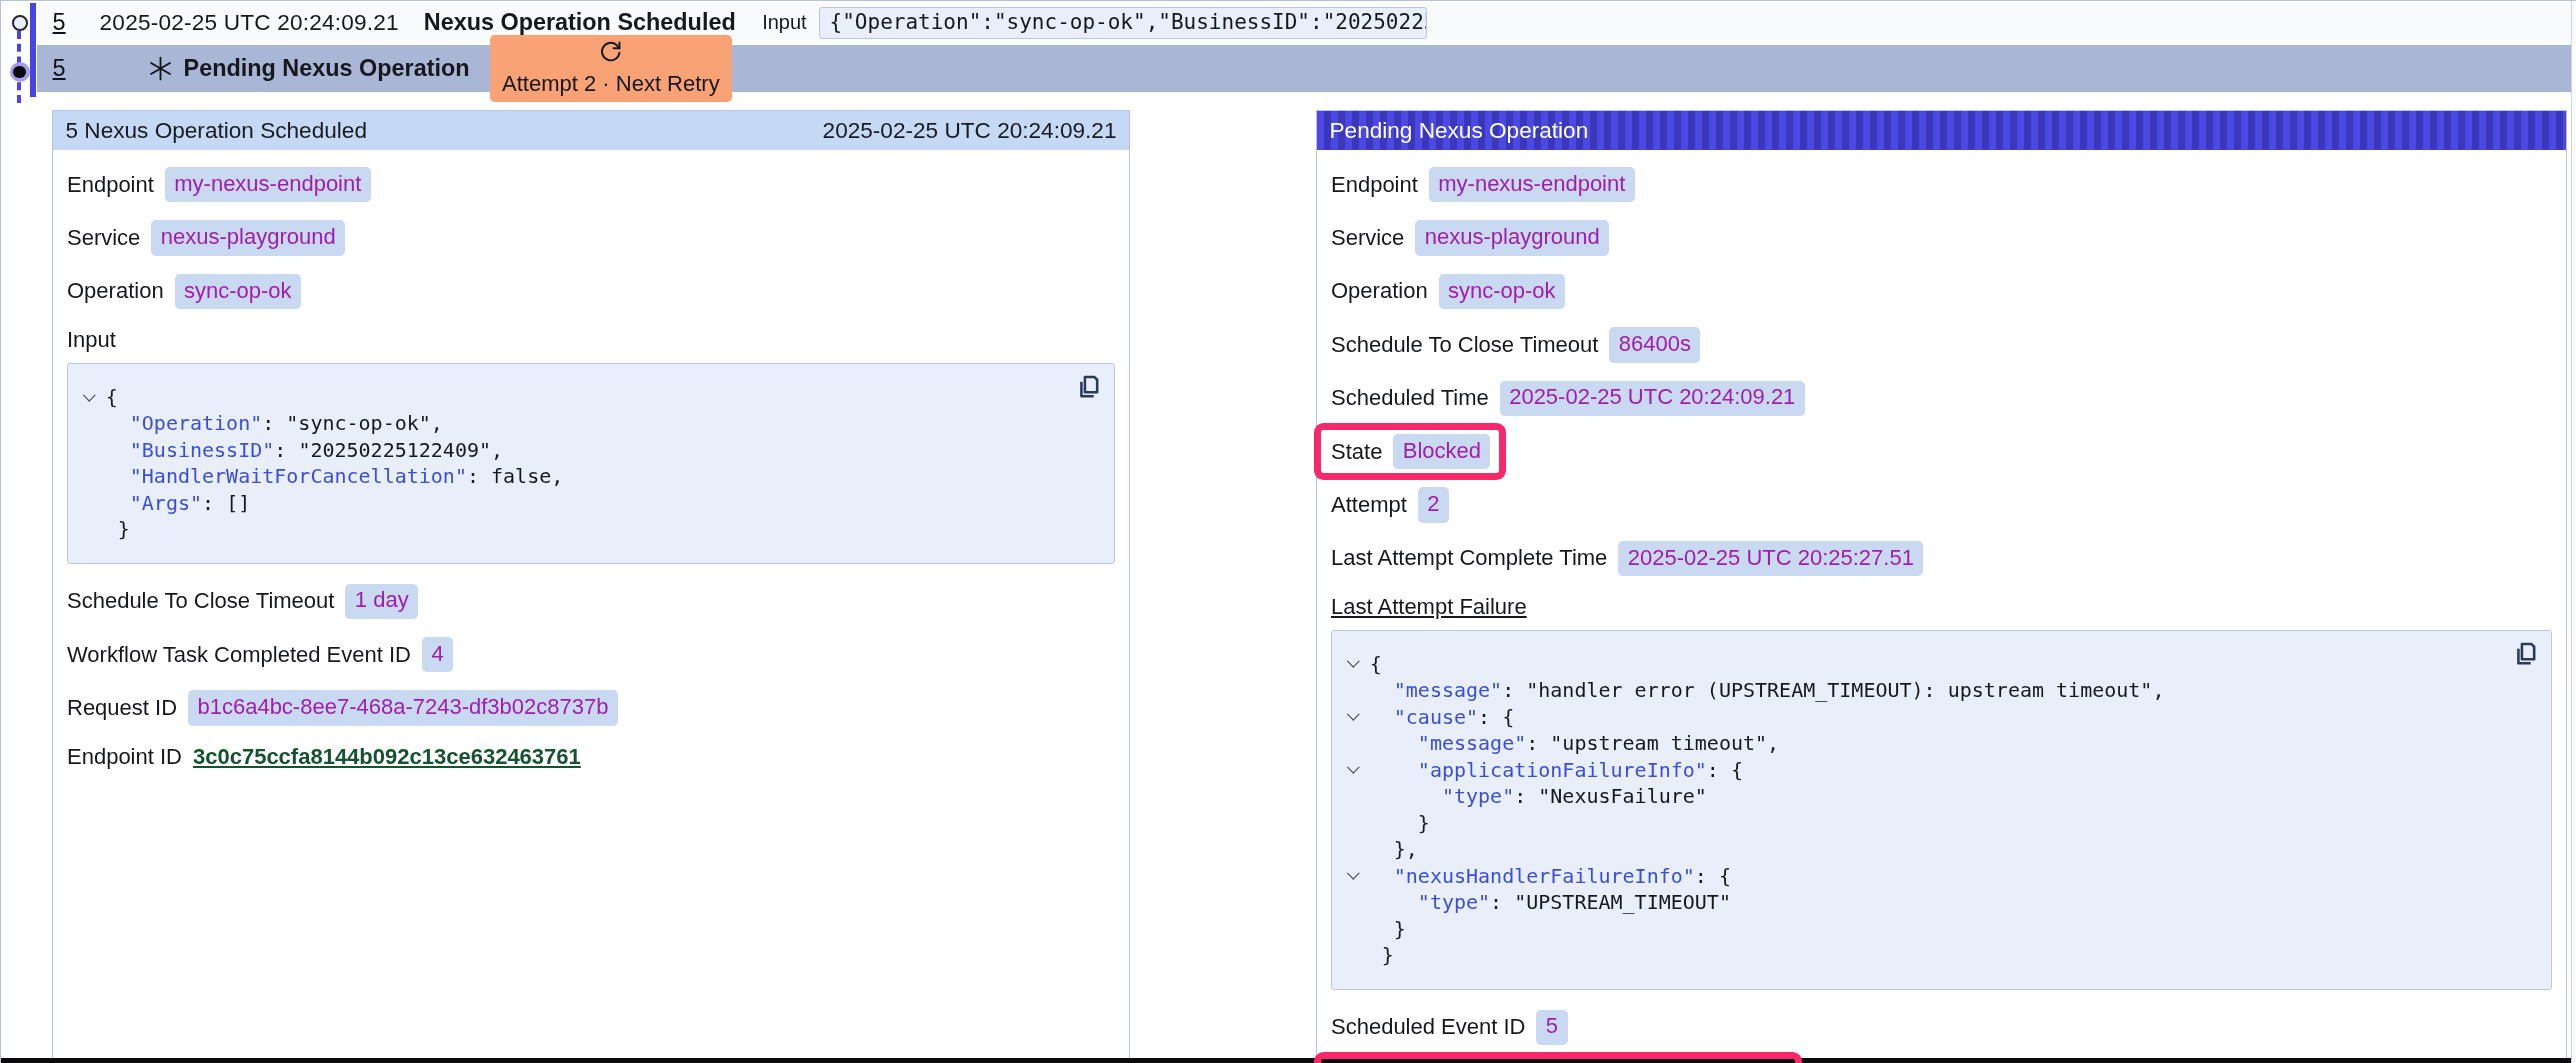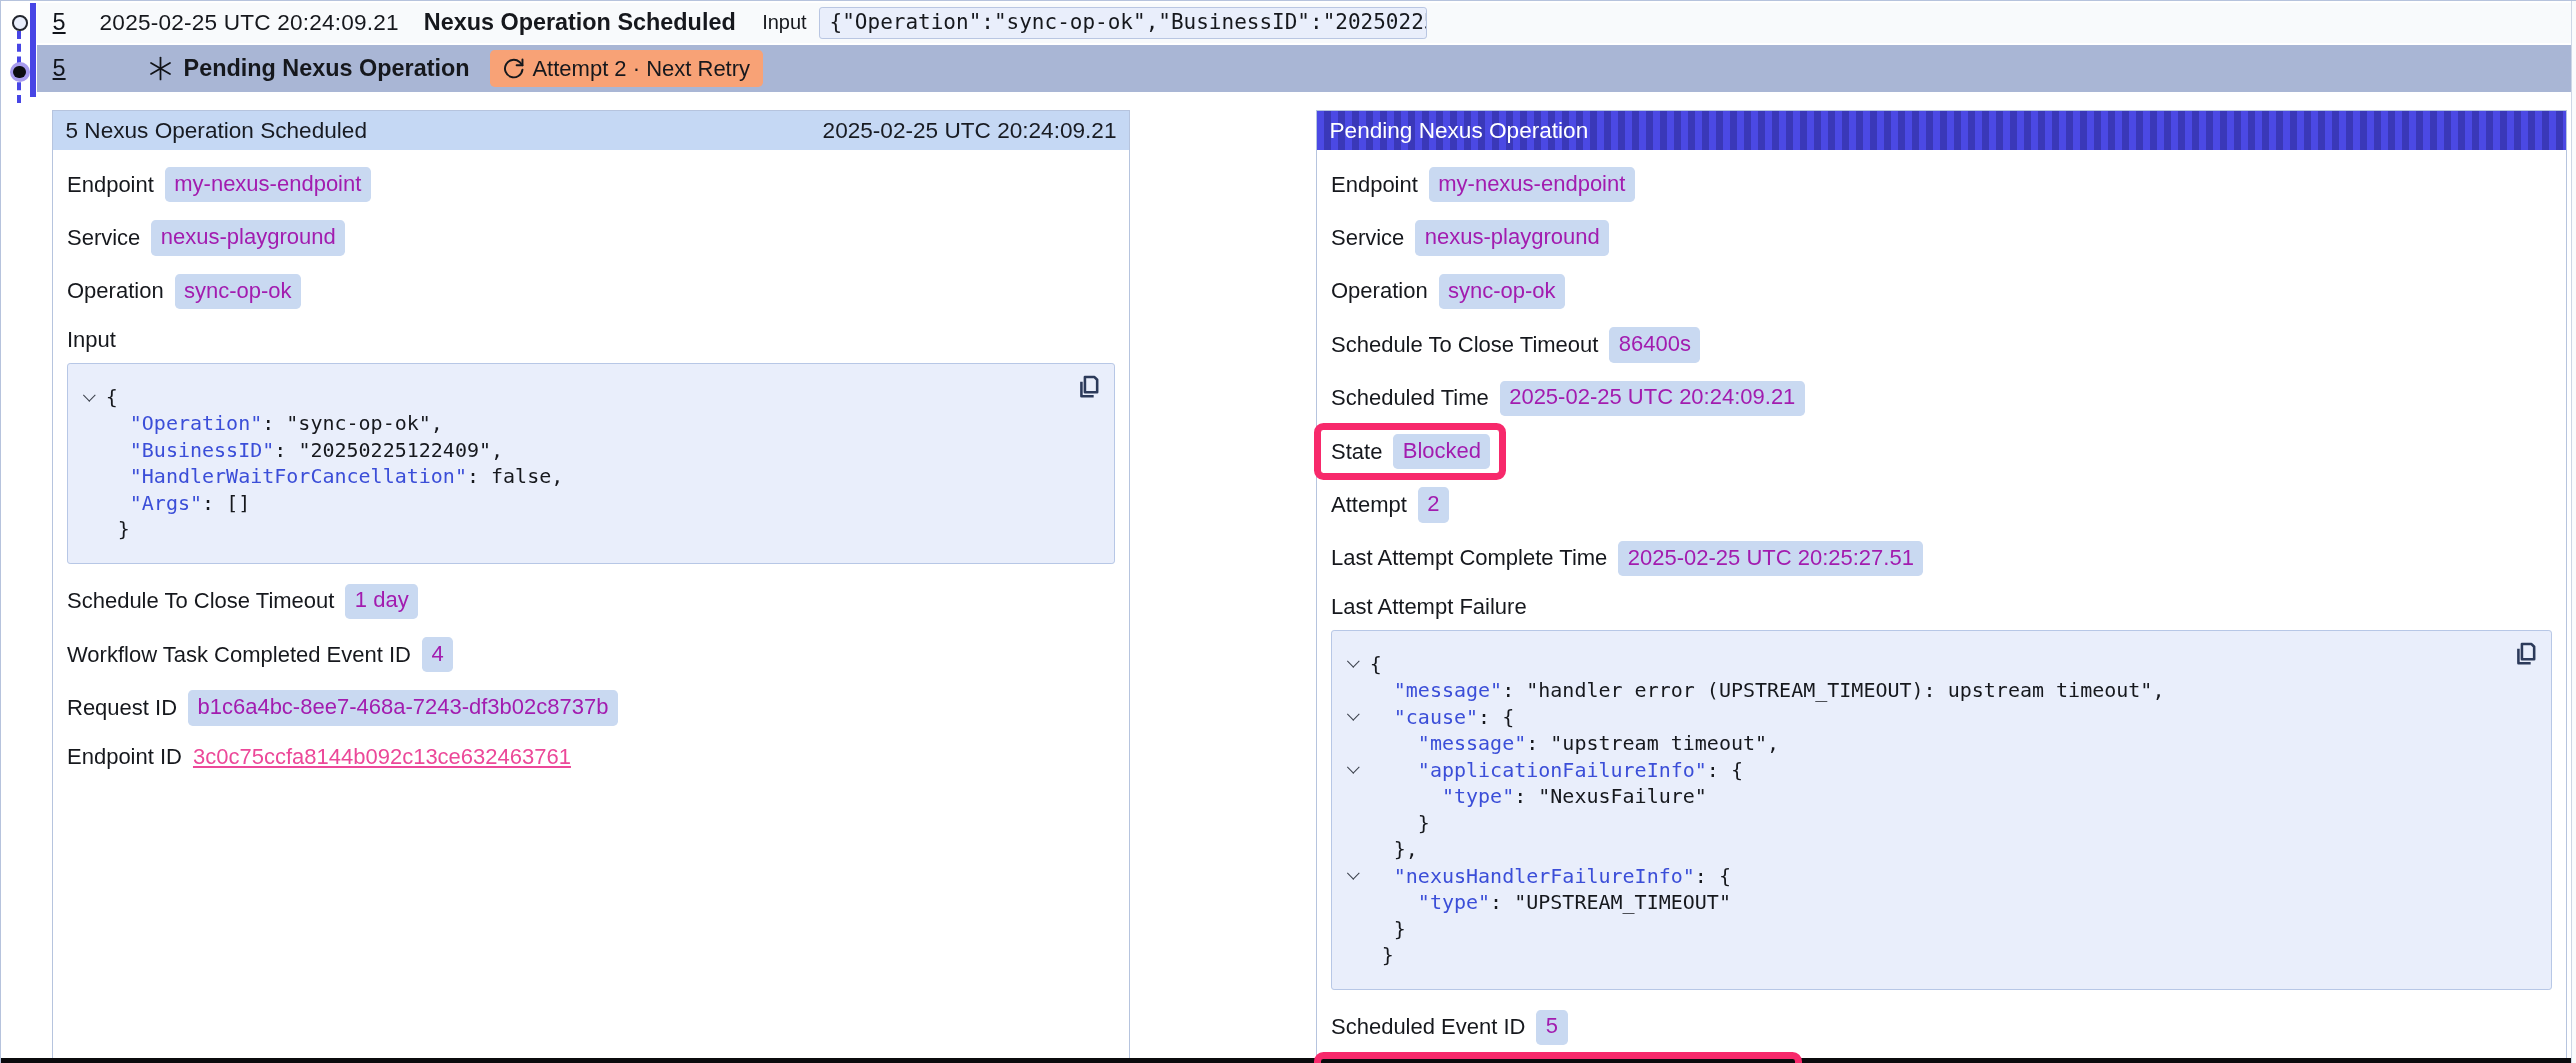--- a/index.html
+++ b/index.html
@@ -24,36 +24,36 @@
   .eid-link { font-size:23.4px; color:#10131a; text-decoration:underline; margin-left:15.6px; }
   .row-time { font-size:22.6px; margin-left:34px; letter-spacing:0.2px; }
   .row-title { font-size:23.4px; font-weight:700; margin-left:25px; }
   .input-mini-label { font-size:20px; margin-left:26.5px; }
   .preview-chip { margin-left:12.5px; background:#e9eefb; border:1.6px solid #b9c6e2; border-radius:3.1px;
     padding:2.3px 9.4px 3.9px; font-family:"DejaVu Sans Mono", monospace; font-size:21px; color:#16181d;
     max-width:608px; overflow:hidden; white-space:nowrap; }
   #row2 .row-title { margin-left:11px; }
   .asterisk-wrap { margin-left:82px; display:flex; align-items:center; }
   .retry-badge { margin-left:20px; background:#f8a276; border-radius:4.7px; padding:5.5px 12.5px;
-    display:flex; align-items:center; gap:7px; font-size:22px; color:#16181d; }
+    display:flex; align-items:center; gap:7px; font-size:22px; color:#16181d;flex-direction:column; }
   
   .panel { position:absolute; top:109px; border:1.6px solid #b6c4de; background:#fff; }
   #left-panel  { left:51px;  width:1078px; height:950px; border-bottom:none; }
   #right-panel { left:1315px; width:1251px; height:950px; border-bottom:none; }
   .panel-header { height:39px; display:flex; align-items:center; justify-content:space-between;
     padding:0 12.5px; font-size:22.6px; }
   #left-panel .panel-header { background:#c5d8f4; color:#181b22; }
   #right-panel .panel-header {
     background:repeating-linear-gradient(90deg,#4b49e4 0 7px,#3a38b8 7px 14px);
     color:#ffffff; }
   .panel-body { padding:17px 14px 0 14px; }
   .field { margin-bottom:18px; display:flex; align-items:center; font-size:22px; }
   .flabel { margin-right:11px; }
   .chip { background:#c9d9f1; border-radius:4.7px; padding:3.9px 9.4px 5.5px; color:#a21caf; }
-  .link-val { color:#ec4899; text-decoration:underline; }
+  .link-val { color:#14532d; text-decoration:underline;font-weight:bold; }
   .section-label { font-size:22px; margin:22px 0 9.4px; }
   
   .code-block { position:relative; background:#e9eefb; border:1.6px solid #b7c7e6; border-radius:3.1px;
     margin:0 0 20px 0; padding:20px 15.6px 20px 4.7px;
     font-family:"DejaVu Sans Mono", monospace; font-size:20px; color:#16181d; }
   .code-line { display:flex; line-height:26.5px; }
   .gutter { width:33px; flex:none; display:flex; align-items:center; justify-content:center; }
   .chev { width:8.6px; height:8.6px; border-right:1.9px solid #3a3f4a; border-bottom:1.9px solid #3a3f4a;
     transform:rotate(45deg) translate(-1.6px,-1.6px); display:inline-block; }
   .code-text { white-space:pre; }
@@ -221,21 +221,21 @@
 
       <div class="field" style="margin-top:18px;align-items:center;">
         <span class="flabel">Attempt</span>
         <span class="chip">2</span>
       </div>
       <div class="field">
         <span class="flabel">Last Attempt Complete Time</span>
         <span class="chip">2025-02-25 UTC 20:25:27.51</span>
       </div>
 
-      <div class="section-label" style="margin-top:3.1px;">Last Attempt Failure</div>
+      <div class="section-label" style="margin-top:3.1px;text-decoration:underline;">Last Attempt Failure</div>
       <div class="code-block" style="min-height:349px;">
         <button class="copy-btn">
           <svg width="28" height="28" viewBox="0 0 24 24" fill="none" stroke="#2c3a5a" stroke-width="2.2" stroke-linejoin="round">
             <path d="M8.5 3.5h8.2l2.3 2.3v10.7h-10.5z"></path>
             <path d="M5.5 7.5v12.5h10.5"></path>
           </svg>
         </button>
       <div class="code-line">
             <span class="gutter">
               <span class="chev"></span>

